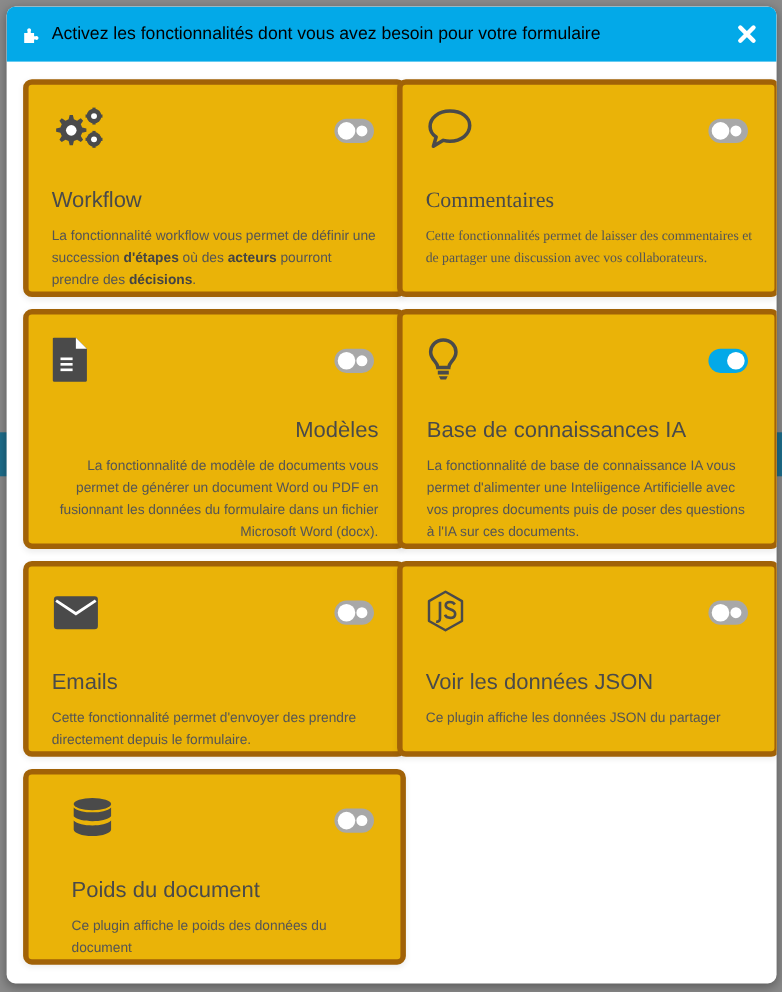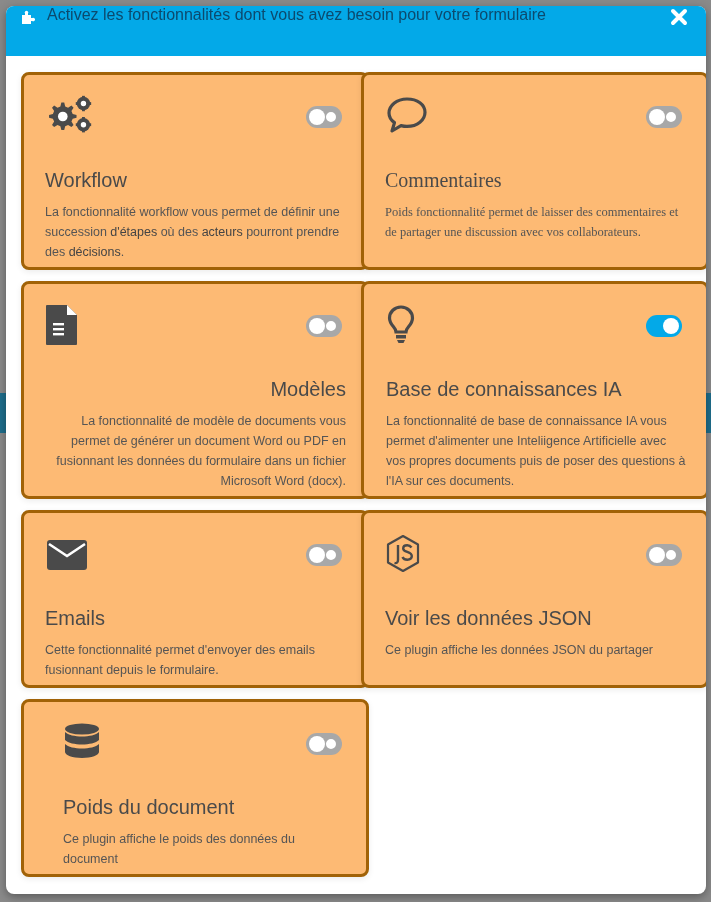--- a/index.html
+++ b/index.html
@@ -19,41 +19,42 @@
     left: 6px; top: 6px;
     width: 700px; height: 888px;
     background: #ffffff;
     border-radius: 8px;
     overflow: hidden;
     box-shadow: 0 3px 10px rgba(0,0,0,0.35);
   }
   .modal-header {
     height: 50px;
     background: #03a9e8;
-    color: #0c4a6e;
+    color: #000000;
     display: flex;
+    align-items: center;
     padding: 0 14px 0 13px;
   }
   .header-icon { width: 20px; height: 20px; margin-right: 8px; display: flex; align-items: center; }
   .modal-title { font-size: 16px; flex: 1; letter-spacing: 0; }
   .close-btn {
     width: 22px; height: 22px; cursor: pointer;
     display: flex; align-items: center; justify-content: center;
     margin-right: 2px;
   }
   .grid {
     position: absolute;
     left: 15px; top: 66px;
     width: 670px;
   }
   .card {
     position: absolute;
     width: 348px;
-    background: #fdba74;
-    border: 3px solid #a16207;
+    background: #eab308;
+    border: 5px solid #a16207;
     border-radius: 8px;
     box-shadow: 0 2px 6px rgba(0,0,0,0.08);
     padding: 20px 20px 16px 21px;
   }
   .card-top { display: flex; justify-content: space-between; align-items: flex-start; height: 48px; }
   .card-icon { width: 50px; height: 42px; display: flex; align-items: flex-start; }
   .toggle {
     width: 36px; height: 22px; border-radius: 11px;
     position: relative; margin-top: 11px; margin-right: 4px; cursor: pointer;
   }
@@ -68,21 +69,21 @@
     font-size: 20px;
     color: #4a4a4a;
     font-weight: normal;
   }
   .card-desc {
     margin-top: 10px;
     font-size: 12.5px;
     line-height: 20px;
     color: #555555;
   }
-  .card-desc b { color: #444; font-weight: normal; text-align: right; }
+  .card-desc b { color: #444; font-weight: bold; text-align: right; }
 </style>
 </head>
 <body>
 
 <div class="bg-strip left-blue"></div>
 <div class="bg-strip right-blue"></div>
 
 <div class="modal">
   <div class="modal-header">
     <span class="header-icon">
@@ -137,21 +138,21 @@
           <svg width="44" height="40" viewBox="0 0 44 40">
             <path d="M22 4C11.5 4 4 10.5 4 18c0 4 2 7.2 5.5 9.6L7 36l9-5.4c2 .5 4 .8 6 .8 10.5 0 18-6.5 18-14.2S32.5 4 22 4z" fill="none" stroke="#4a4a4a" stroke-width="3.2" stroke-linejoin="round"></path>
           </svg>
         </span>
         <span class="toggle off">
             <span class="ring"></span>
             <span class="knob"></span>
           </span>
       </div>
       <div class="card-title">Commentaires</div>
-      <div class="card-desc">Poids fonctionnalité permet de laisser des commentaires et de partager une discussion avec vos collaborateurs.</div>
+      <div class="card-desc">Cette fonctionnalités permet de laisser des commentaires et de partager une discussion avec vos collaborateurs.</div>
     </div>
 
     <div class="card" style="left:0; top:209px; height:218px;text-align:right;">
       <div class="card-top">
         <span class="card-icon">
           <svg width="34" height="42" viewBox="0 0 34 42">
             <path d="M2 1h20l10 10v29a1 1 0 0 1-1 1H2a1 1 0 0 1-1-1V2a1 1 0 0 1 1-1z" fill="#4a4a4a"></path>
             <path d="M22 1v10h10" fill="#fff"></path>
             <path d="M22 1l10 10H22z" fill="#4a4a4a" opacity="0.001"></path>
             <rect x="8" y="19" width="11" height="2.4" fill="#fff"></rect>
@@ -192,21 +193,21 @@
             <rect x="2" y="7" width="40" height="30" rx="3" fill="#4a4a4a"></rect>
             <path d="M4 11l18 12 18-12" fill="none" stroke="#fff" stroke-width="2.6"></path>
           </svg>
         </span>
         <span class="toggle off">
             <span class="ring"></span>
             <span class="knob"></span>
           </span>
       </div>
       <div class="card-title">Emails</div>
-      <div class="card-desc">Cette fonctionnalité permet d'envoyer des emails fusionnant depuis le formulaire.</div>
+      <div class="card-desc">Cette fonctionnalité permet d'envoyer des prendre directement depuis le formulaire.</div>
     </div>
 
     <div class="card" style="left:340px; top:438px; height:178px;">
       <div class="card-top">
         <span class="card-icon">
           <svg width="40" height="42" viewBox="0 0 40 42">
             <path d="M18 3l15 8.5v18L18 38 3 29.5v-18z" fill="none" stroke="#4a4a4a" stroke-width="2.2" stroke-linejoin="round"></path>
             <path d="M13 12v15c0 2.5-1.5 3.5-3.5 3" fill="none" stroke="#4a4a4a" stroke-width="2.4"></path>
             <path d="M26.5 14.5c-1-1.5-2.5-2.2-4.3-2.2-2.4 0-4 1.3-4 3.2 0 4.4 8.6 2.5 8.6 7.6 0 2.2-1.8 3.6-4.5 3.6-2.3 0-4-1-4.8-2.8" fill="none" stroke="#4a4a4a" stroke-width="2.4"></path>
           </svg>

